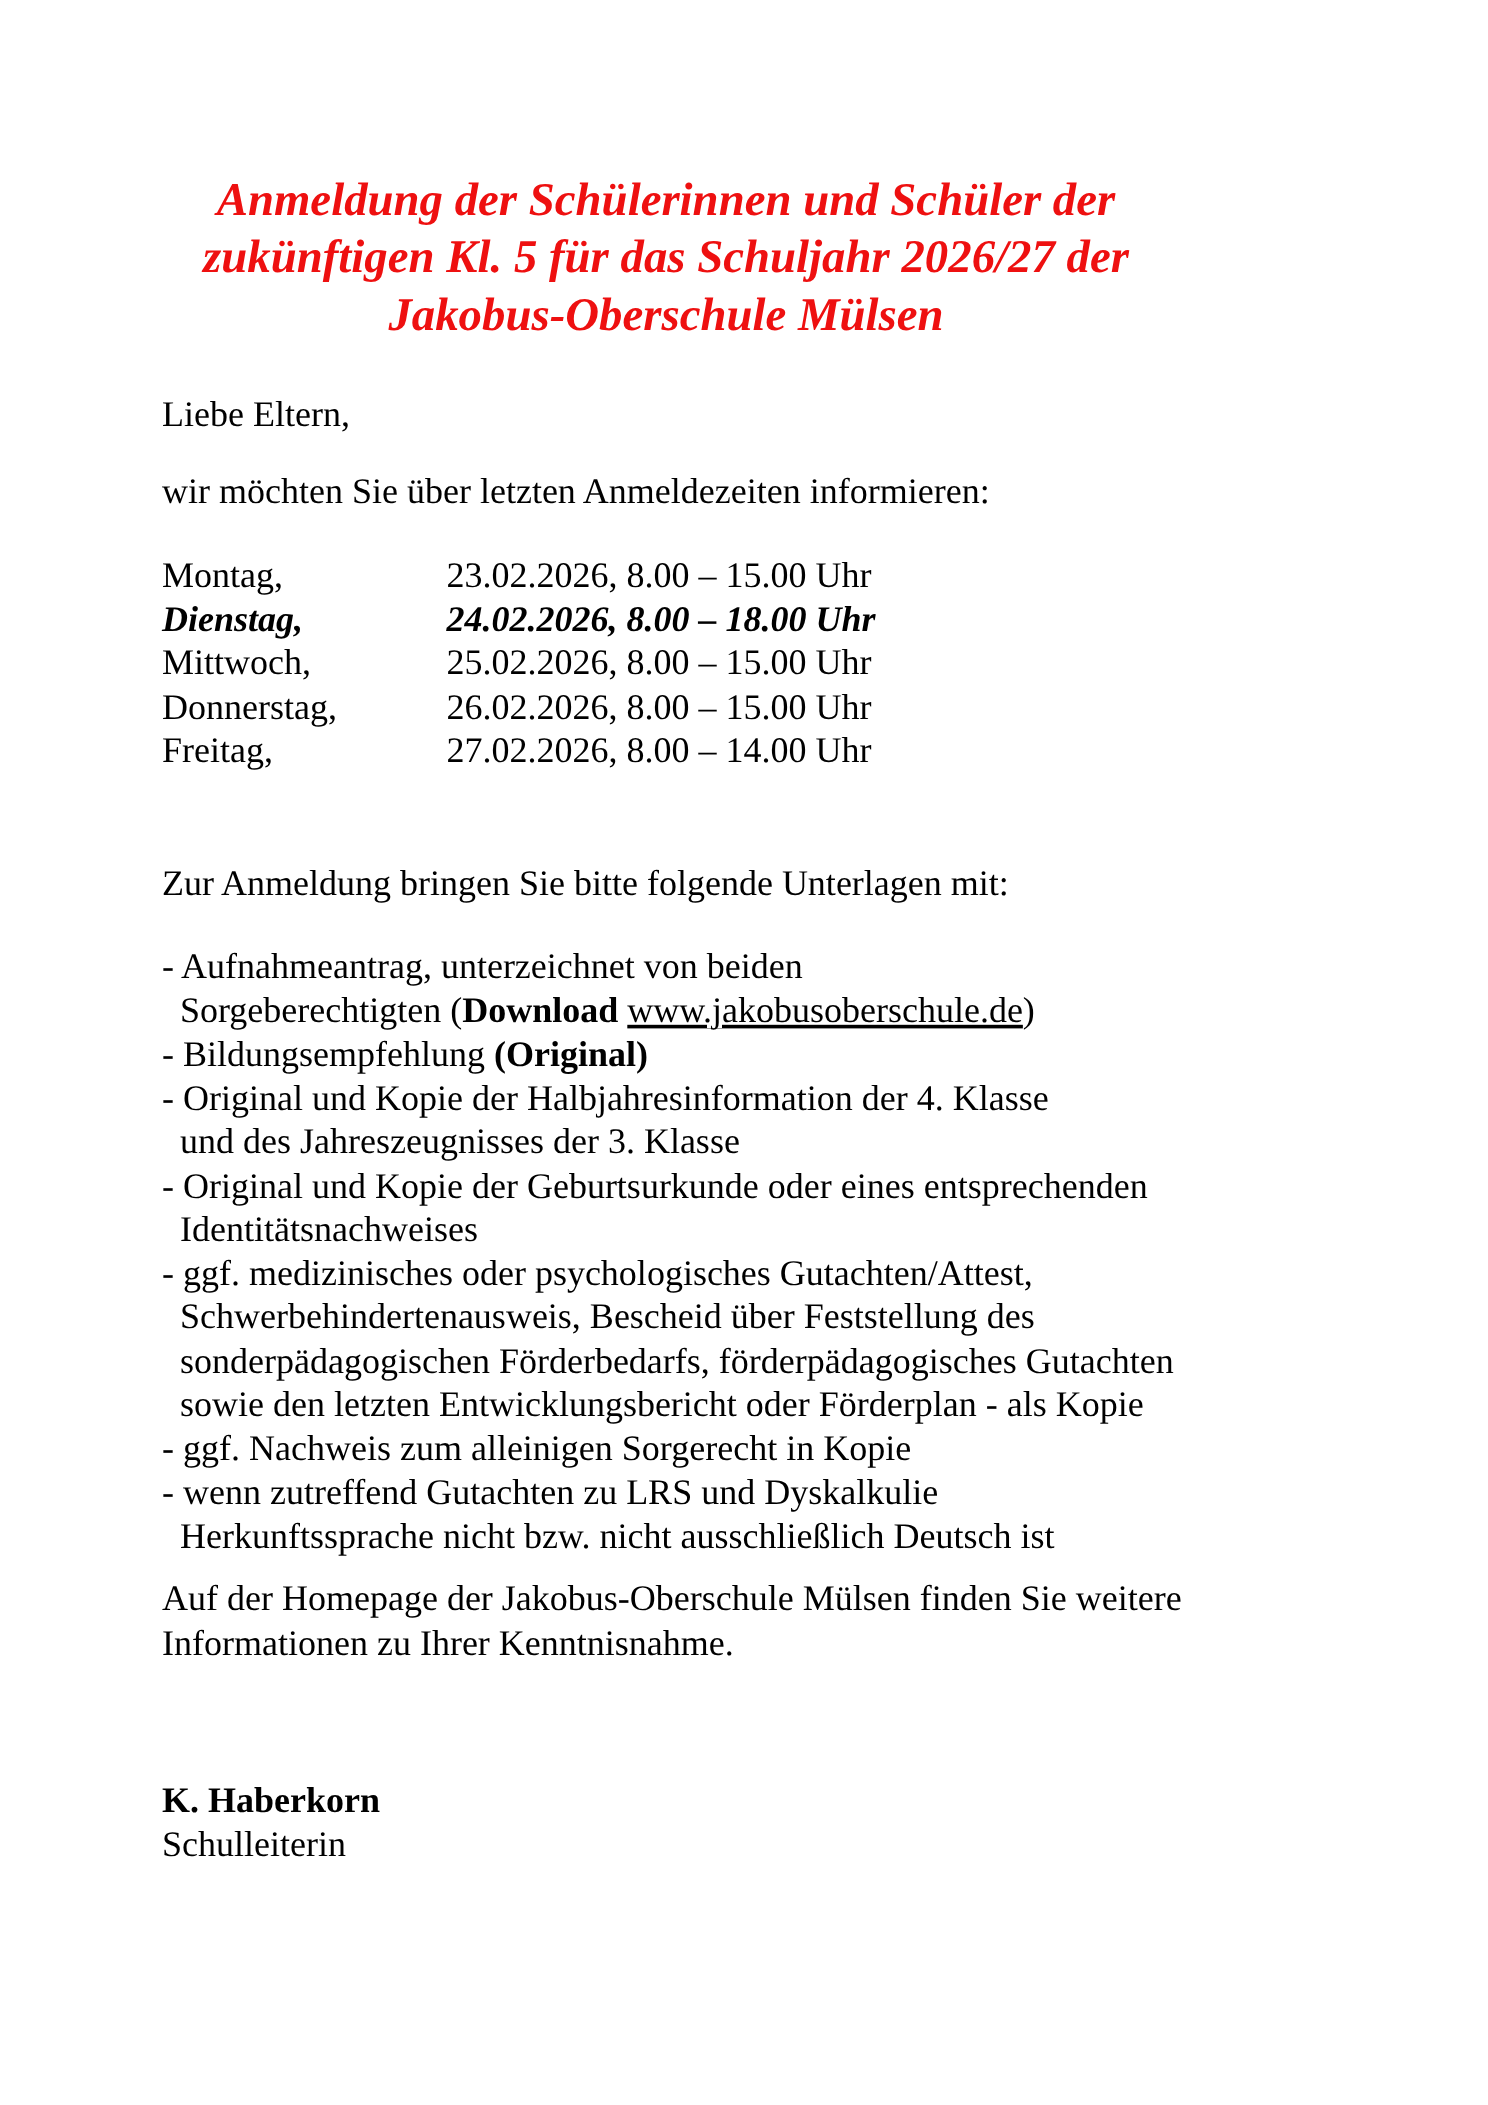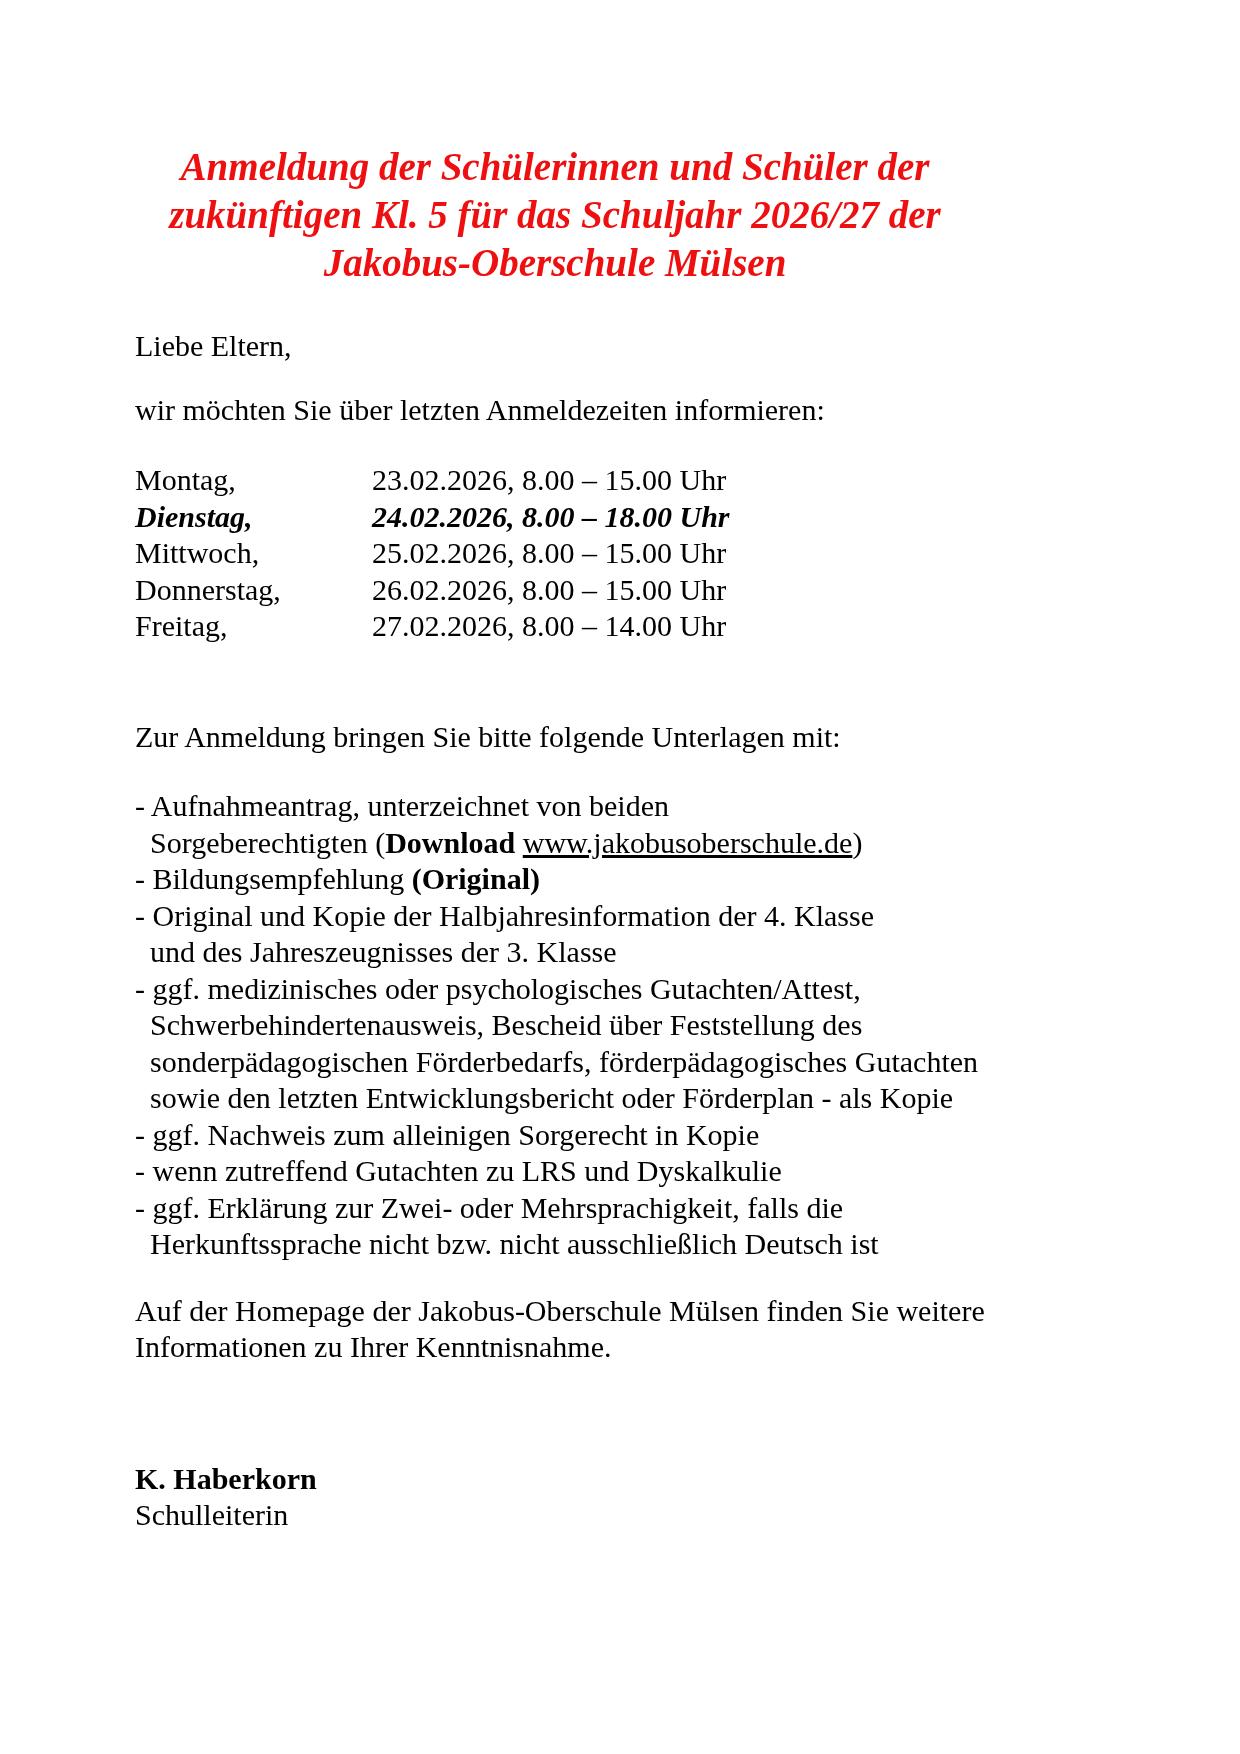--- a/index.html
+++ b/index.html
@@ -49,21 +49,21 @@
   }
   .sched-row.bold { font-weight: bold; font-style: italic; }
   .docs-heading { margin-top: 74px; }
   .doc-list { margin-top: 33px; }
   .cont { margin-left: 15px; }
   .b { font-weight: bold; }
   .link {
     color: #000000;
     text-decoration: underline;
   }
-  .closing { margin-top: 30px; }
+  .closing { margin-top: 16px; }
   .signature { margin-top: 95px; }
   .sig-name { font-weight: bold; }
 </style>
 </head>
 <body>
 
 <div class="page">
 
   <div class="title">
     <div>Anmeldung der Schülerinnen und Schüler der</div>
@@ -107,34 +107,37 @@
       <div class="cont"><span>Sorgeberechtigten (</span><span class="b">Download</span><span> </span><span class="link">www.jakobusoberschule.de</span><span>)</span></div>
     </div>
 
     <div><span>- Bildungsempfehlung </span><span class="b">(Original)</span></div>
 
     <div>
       <div>- Original und Kopie der Halbjahresinformation der 4. Klasse</div>
       <div class="cont">und des Jahreszeugnisses der 3. Klasse</div>
     </div>
 
+    <div>
+      <div>- Original und Kopie der Geburtsurkunde oder eines entsprechenden</div>
+      <div class="cont">Identitätsnachweises</div>
+    </div>
 
     <div>
       <div>- ggf. medizinisches oder psychologisches Gutachten/Attest,</div>
       <div class="cont">Schwerbehindertenausweis, Bescheid über Feststellung des</div>
       <div class="cont">sonderpädagogischen Förderbedarfs, förderpädagogisches Gutachten</div>
       <div class="cont">sowie den letzten Entwicklungsbericht oder Förderplan - als Kopie</div>
     </div>
 
     <div>- ggf. Nachweis zum alleinigen Sorgerecht in Kopie</div>
 
     <div>- wenn zutreffend Gutachten zu LRS und Dyskalkulie</div>
 
     <div>
-      <div>- ggf. Erklärung zur Zwei- oder Mehrsprachigkeit, falls die</div>
       <div class="cont">Herkunftssprache nicht bzw. nicht ausschließlich Deutsch ist</div>
     </div>
 
   </div>
 
   <div class="body-text closing">
     <div>Auf der Homepage der Jakobus-Oberschule Mülsen finden Sie weitere</div>
     <div>Informationen zu Ihrer Kenntnisnahme.</div>
   </div>
 

